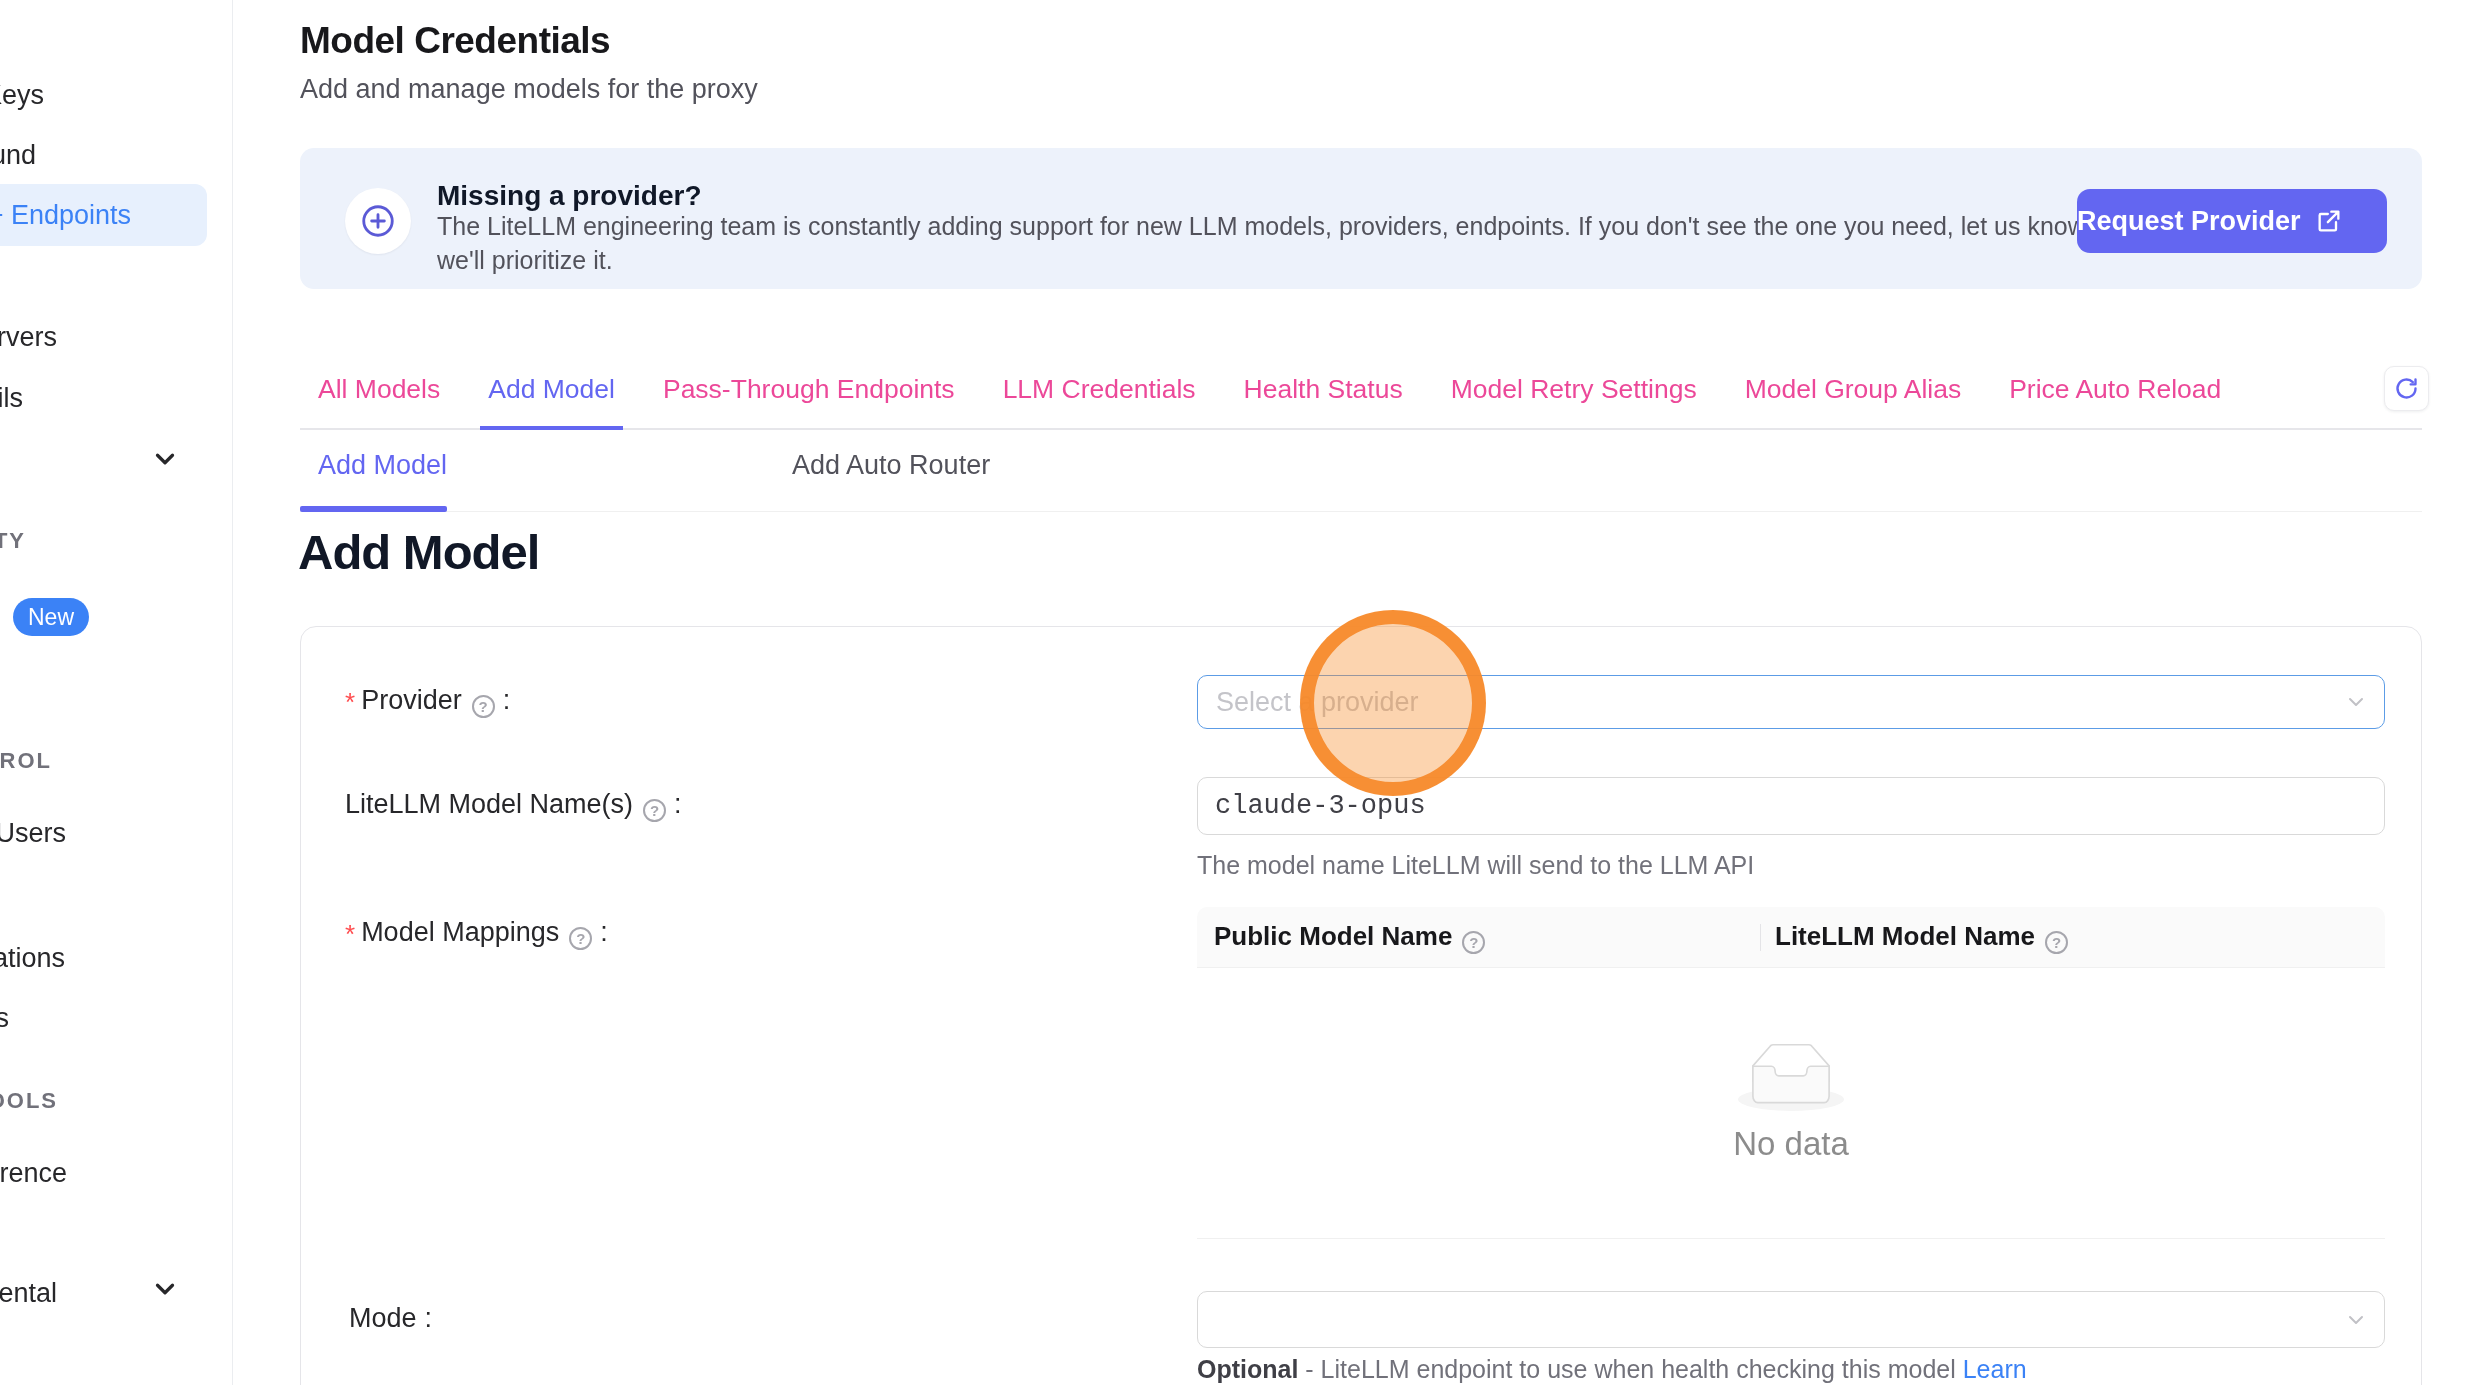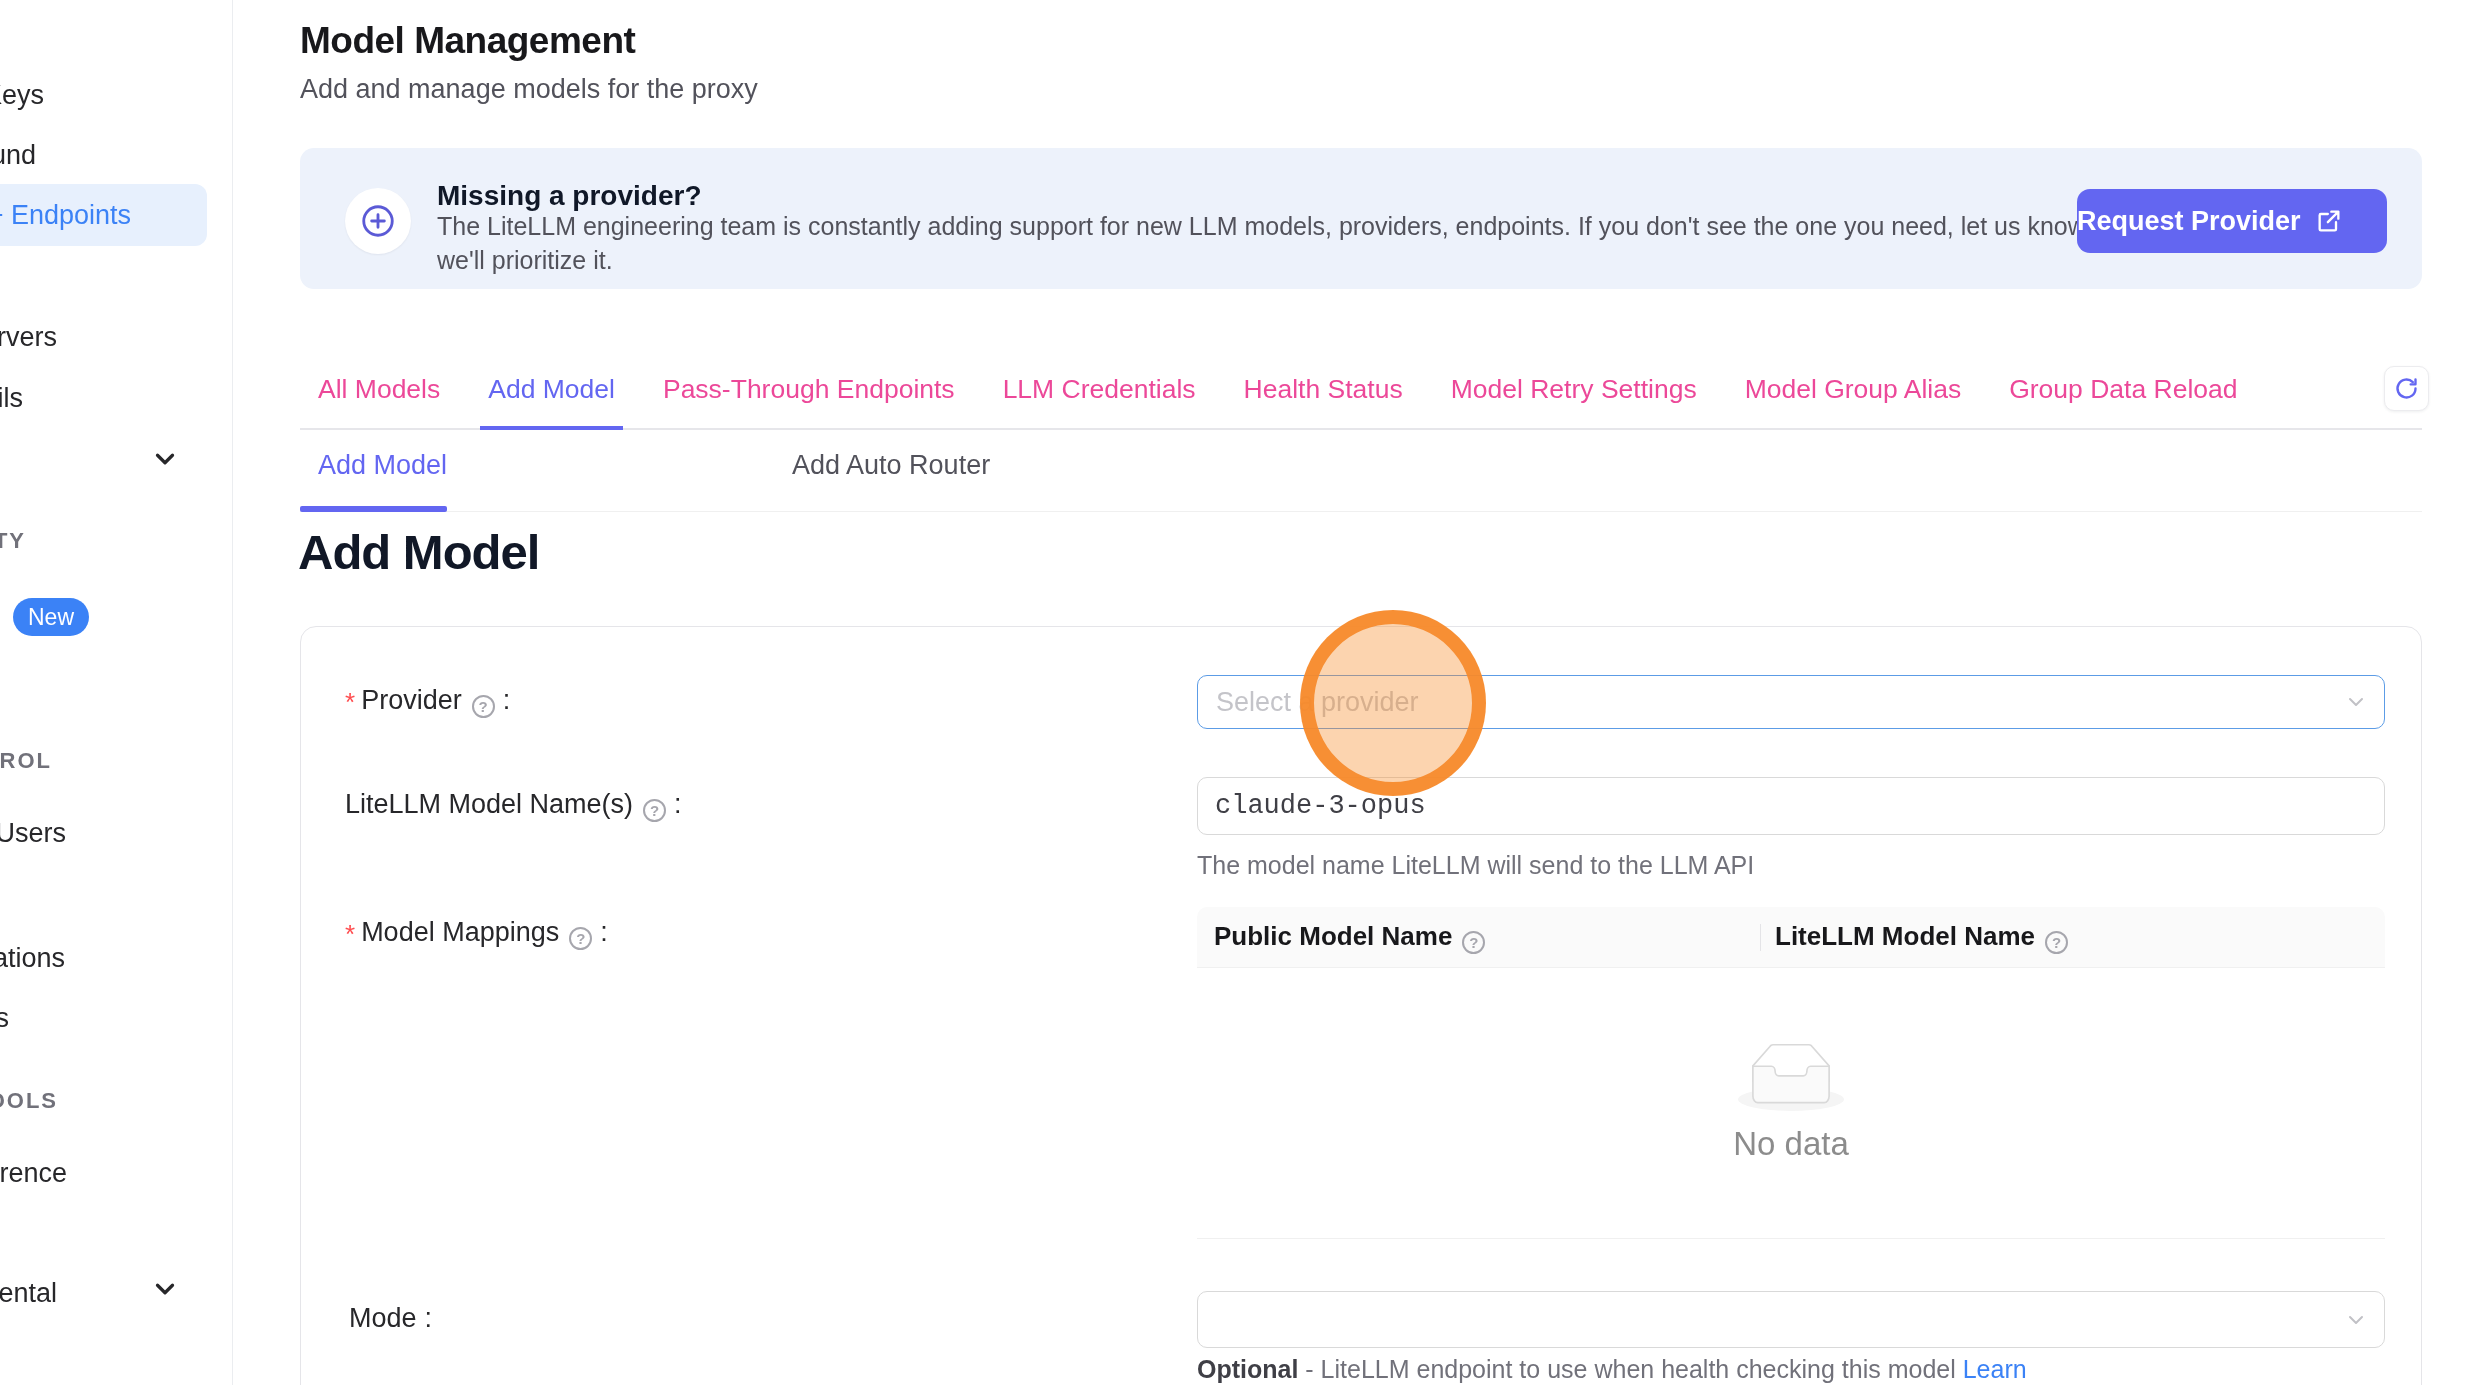--- a/index.html
+++ b/index.html
@@ -122,21 +122,21 @@
     <div class="sb-frag" style="left:67px; top:1158px;">erence</div>
     <div class="sb-frag" style="left:57px; top:1278px;">ental</div>
 
     <svg class="sb-chevron" style="left:150px; top:1274px;" viewBox="0 0 24 24">
       <path d="M6 9l6 6 6-6" fill="none" stroke="#27272a" stroke-width="2.6" stroke-linecap="round" stroke-linejoin="round"></path>
     </svg>
 
     <div class="sidebar-border"></div>
   </nav>
 
-  <h1 class="page-title">Model Management</h1>
+  <h1 class="page-title">Model Credentials</h1>
   <div class="page-subtitle">Add and manage models for the proxy</div>
 
   <section class="banner">
     <div class="banner-icon-circle">
       <svg width="38" height="38" viewBox="0 0 24 24">
         <circle cx="12" cy="12" r="9" fill="none" stroke="#5b5ad6" stroke-width="1.8"></circle>
         <path d="M12 8v8M8 12h8" fill="none" stroke="#5b5ad6" stroke-width="1.8" stroke-linecap="round"></path>
       </svg>
     </div>
     <div class="banner-title">Missing a provider?</div>
@@ -151,21 +151,21 @@
   </section>
 
   <div class="tabs-bar">
     <div class="tab">All Models</div>
     <div class="tab active">Add Model</div>
     <div class="tab">Pass-Through Endpoints</div>
     <div class="tab">LLM Credentials</div>
     <div class="tab">Health Status</div>
     <div class="tab">Model Retry Settings</div>
     <div class="tab">Model Group Alias</div>
-    <div class="tab">Group Data Reload</div>
+    <div class="tab">Price Auto Reload</div>
   </div>
 
   <button class="refresh-btn">
     <svg width="27" height="27" viewBox="0 0 24 24">
       <path d="M20 12a8 8 0 1 1-2.4-5.7" fill="none" stroke="#6366f1" stroke-width="2.1" stroke-linecap="round"></path>
       <path d="M20 4v4.3h-4.3" fill="none" stroke="#6366f1" stroke-width="2.1" stroke-linecap="round" stroke-linejoin="round"></path>
     </svg>
   </button>
 
   <div class="subtabs-bar">

